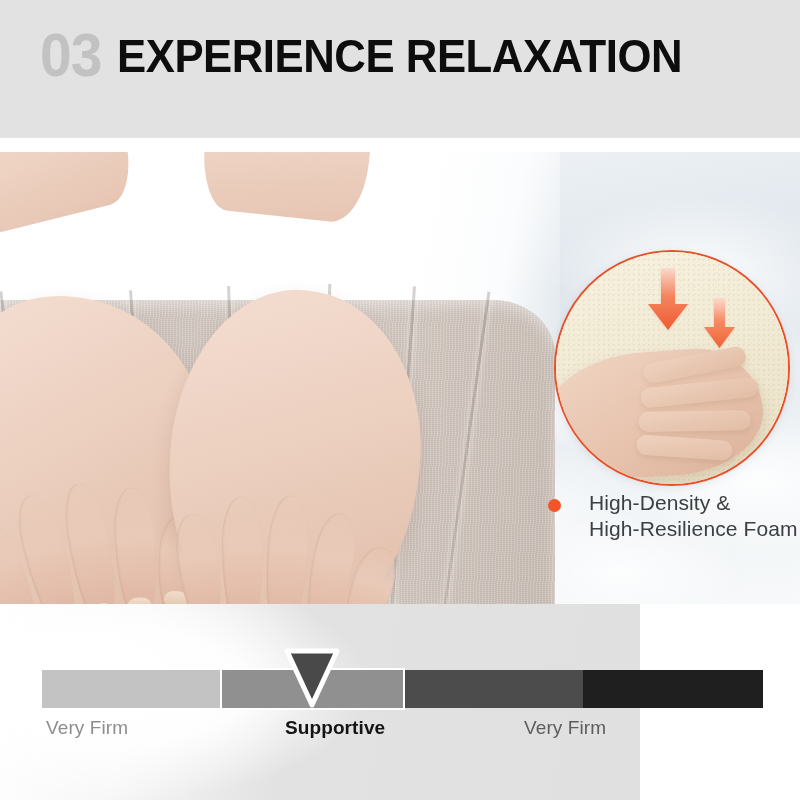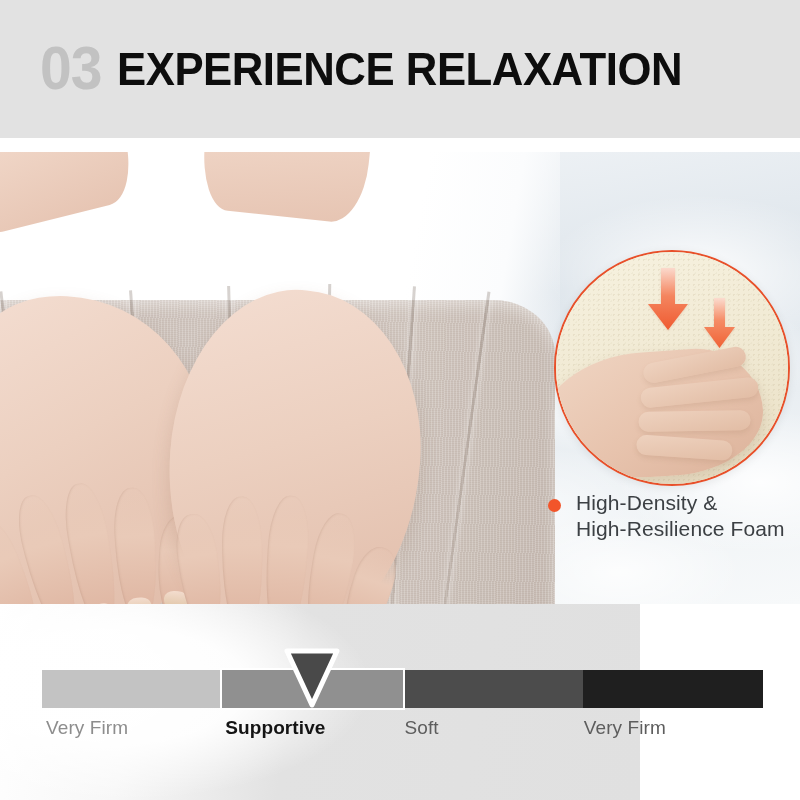--- a/index.html
+++ b/index.html
@@ -24,21 +24,21 @@
     position: absolute;
     left: 0;
     top: 0;
     width: 800px;
     height: 138px;
     background: #e2e2e2;
   }
   .header-inner {
     position: absolute;
     left: 40px;
-    top: 13px;
+    top: 0;
     height: 108px;
     display: flex;
     align-items: center;
   }
   .header-number {
     font-family: "Liberation Sans", sans-serif;
     font-size: 62px;
     font-weight: 700;
     letter-spacing: -1px;
     color: #c2c2c2;
@@ -252,21 +252,21 @@
     box-shadow: 0 3px 5px rgba(160,120,95,0.18);
   }
 
   
   .caption {
     position: absolute;
     left: 548px;
     top: 338px;
     display: flex;
     align-items: flex-start;
-    gap: 15px;
+    gap: 28px;
   }
   .caption-bullet {
     width: 13px;
     height: 13px;
     border-radius: 50%;
     background: #f2552a;
     margin-top: 9px;
     flex: none;
   }
   .caption-text {
@@ -444,20 +444,19 @@
         <div class="scale-seg" style="background:#1f1f1f;"></div>
 
         <svg class="pointer" viewBox="0 0 56 60" style="left:calc(37.5% - 28px);">
           <path d="M3 3 H53 L28 57 Z" fill="#494949" stroke="#ffffff" stroke-width="5" stroke-linejoin="round"></path>
         </svg>
       </div>
 
       <div class="scale-labels">
         <span class="scale-label label-first">Very Firm</span>
         <span class="scale-label label-strong">Supportive</span>
-        <span class="scale-label">Soft</span>
         <span class="scale-label">Very Firm</span>
       </div>
 
     </div>
   </div>
 
 </div>
 
 </body></html>

